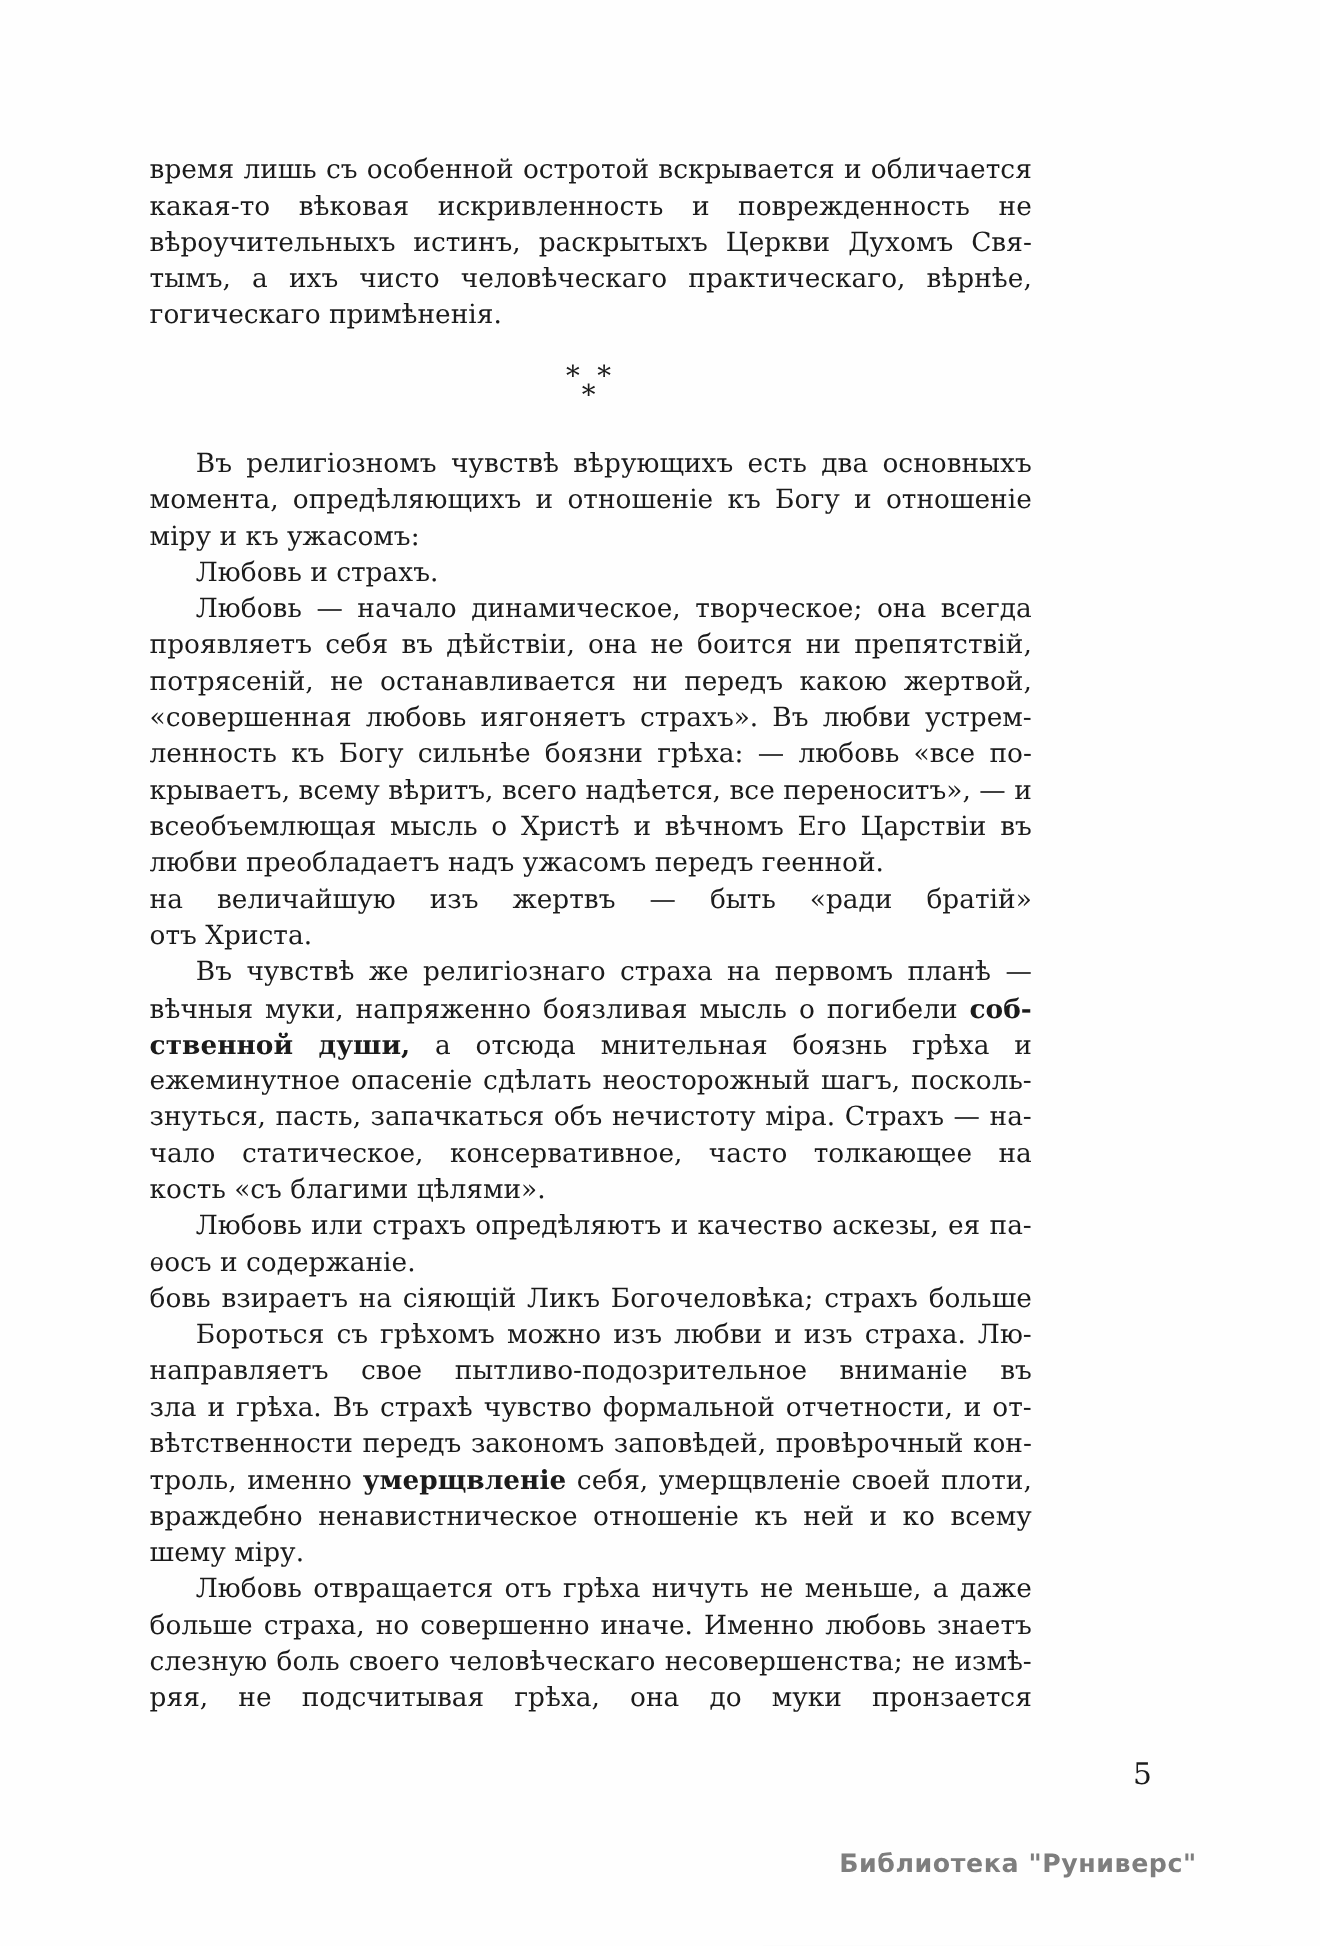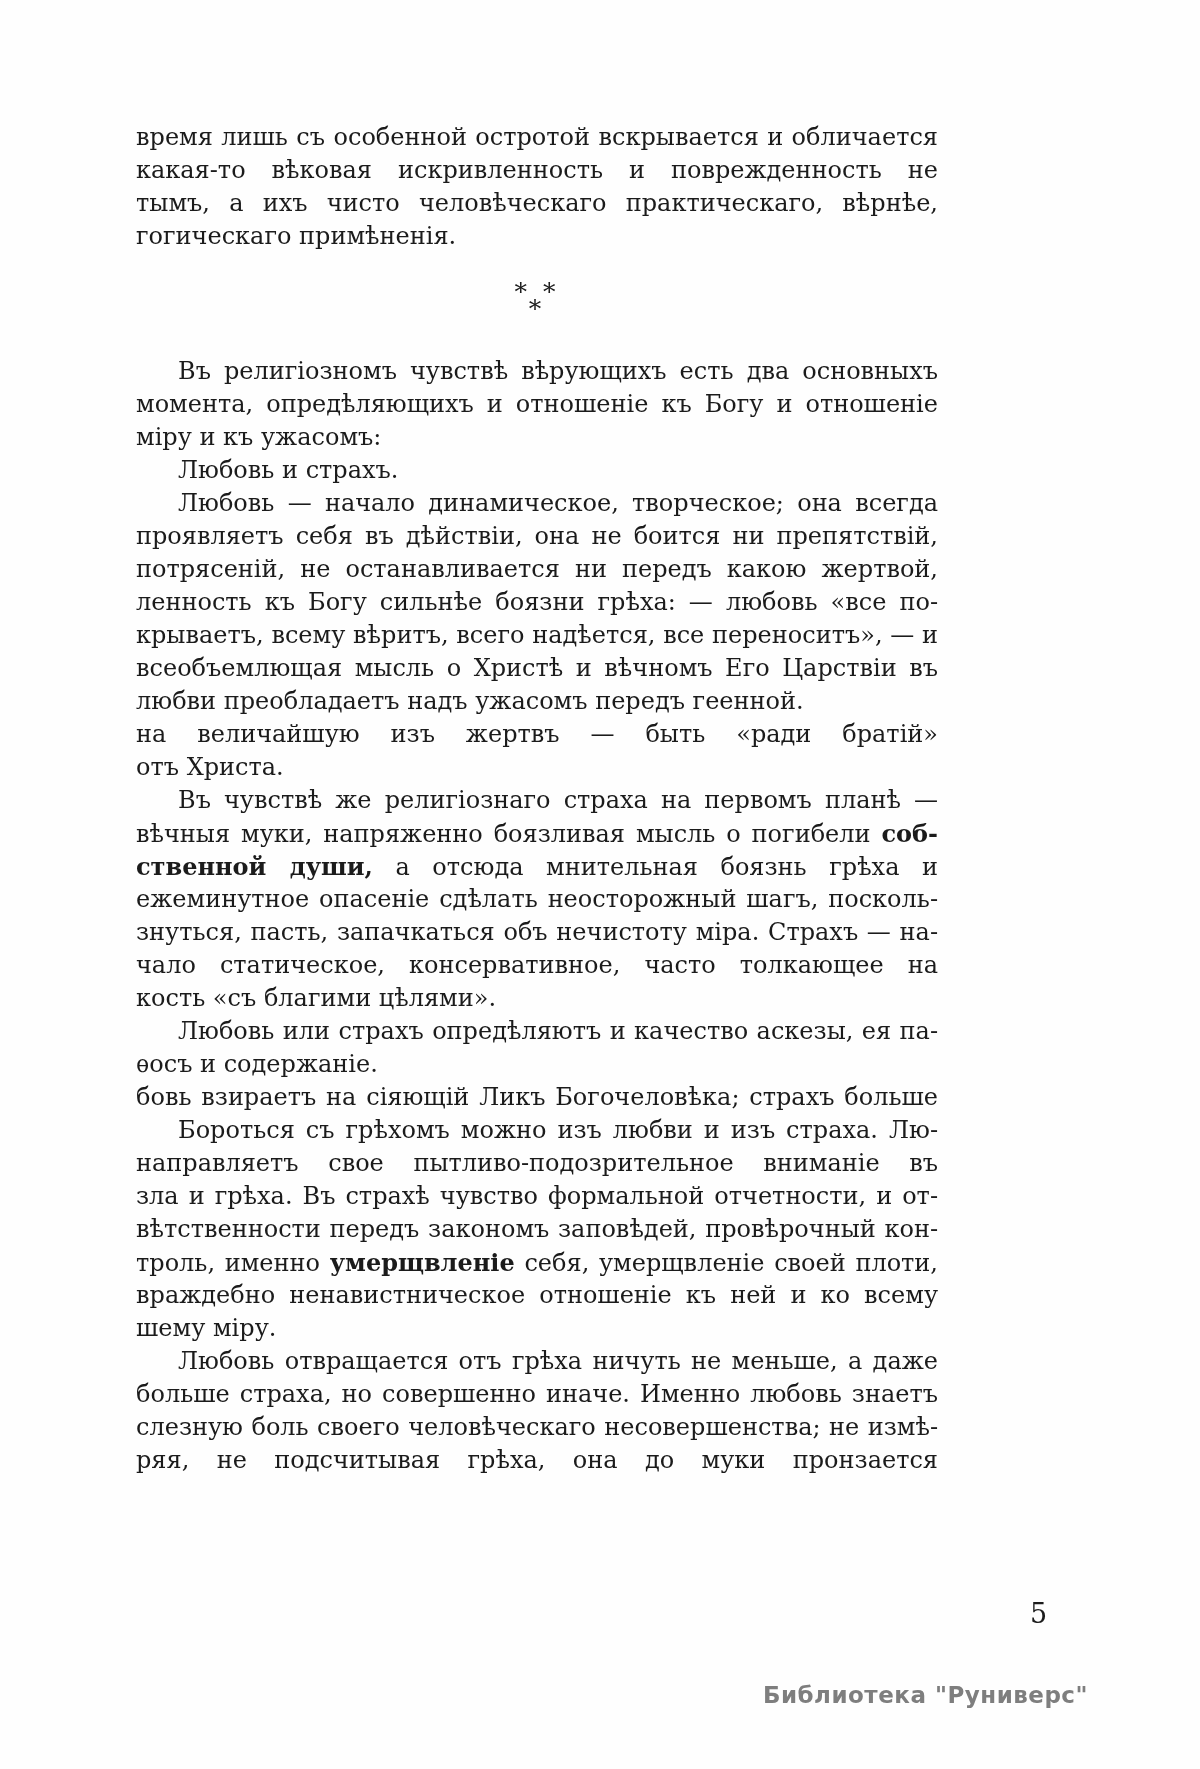--- a/index.html
+++ b/index.html
@@ -13,21 +13,21 @@
     height: 1769px;
     margin: 0 auto;
     background: #fefefe;
     font-family: "DejaVu Serif", serif;
     color: #1b1b1b;
     overflow: hidden;
   }
   .text-block {
     position: absolute;
     left: 136px;
-    top: 121px;
+    top: 138px;
     width: 802px;
   }
   .para { margin: 0; padding: 0; }
   .line {
     font-size: 24px;
     line-height: 33px;
     height: 33px;
     white-space: normal;
     text-align: justify;
     text-align-last: justify;
@@ -69,39 +69,41 @@
   }
 </style>
 </head>
 <body>
 
 <div class="page">
   <div class="text-block">
       <div class="para">
         <div class="line"><span>время лишь съ особенной остротой вскрывается и обличается</span></div>
         <div class="line"><span>какая-то вѣковая искривленность и поврежденность не самихъ</span></div>
+        <div class="line"><span>вѣроучительныхъ истинъ, раскрытыхъ Церкви Духомъ Свя-</span></div>
         <div class="line"><span>тымъ, а ихъ чисто человѣческаго практическаго, вѣрнѣе, педа-</span></div>
         <div class="line nj"><span>гогическаго примѣненія.</span></div>
       </div>
       <div class="separator">
         <div class="sep-line">* *</div>
         <div class="sep-line">*</div>
       </div>
       <div class="para">
         <div class="line indent"><span>Въ религіозномъ чувствѣ вѣрующихъ есть два основныхъ</span></div>
         <div class="line"><span>момента, опредѣляющихъ и отношеніе къ Богу и отношеніе къ</span></div>
         <div class="line nj"><span>міру и къ ужасомъ:</span></div>
       </div>
       <div class="para">
         <div class="line nj indent"><span>Любовь и страхъ.</span></div>
       </div>
       <div class="para">
         <div class="line indent"><span>Любовь — начало динамическое, творческое; она всегда</span></div>
         <div class="line"><span>проявляетъ себя въ дѣйствіи, она не боится ни препятствій, ни</span></div>
         <div class="line"><span>потрясеній, не останавливается ни передъ какою жертвой, ибо</span></div>
+        <div class="line"><span>«совершенная любовь иягоняетъ страхъ». Въ любви устрем-</span></div>
         <div class="line"><span>ленность къ Богу сильнѣе боязни грѣха: — любовь «все по-</span></div>
         <div class="line"><span>крываетъ, всему вѣритъ, всего надѣется, все переноситъ», — и</span></div>
         <div class="line"><span>всеобъемлющая мысль о Христѣ и вѣчномъ Его Царствіи въ</span></div>
         <div class="line nj"><span>любви преобладаетъ надъ ужасомъ передъ геенной.</span></div>
       </div>
       <div class="para">
         <div class="line"><span>на величайшую изъ жертвъ — быть «ради братій» отлученнымъ</span></div>
         <div class="line nj"><span>отъ Христа.</span></div>
       </div>
       <div class="para">

